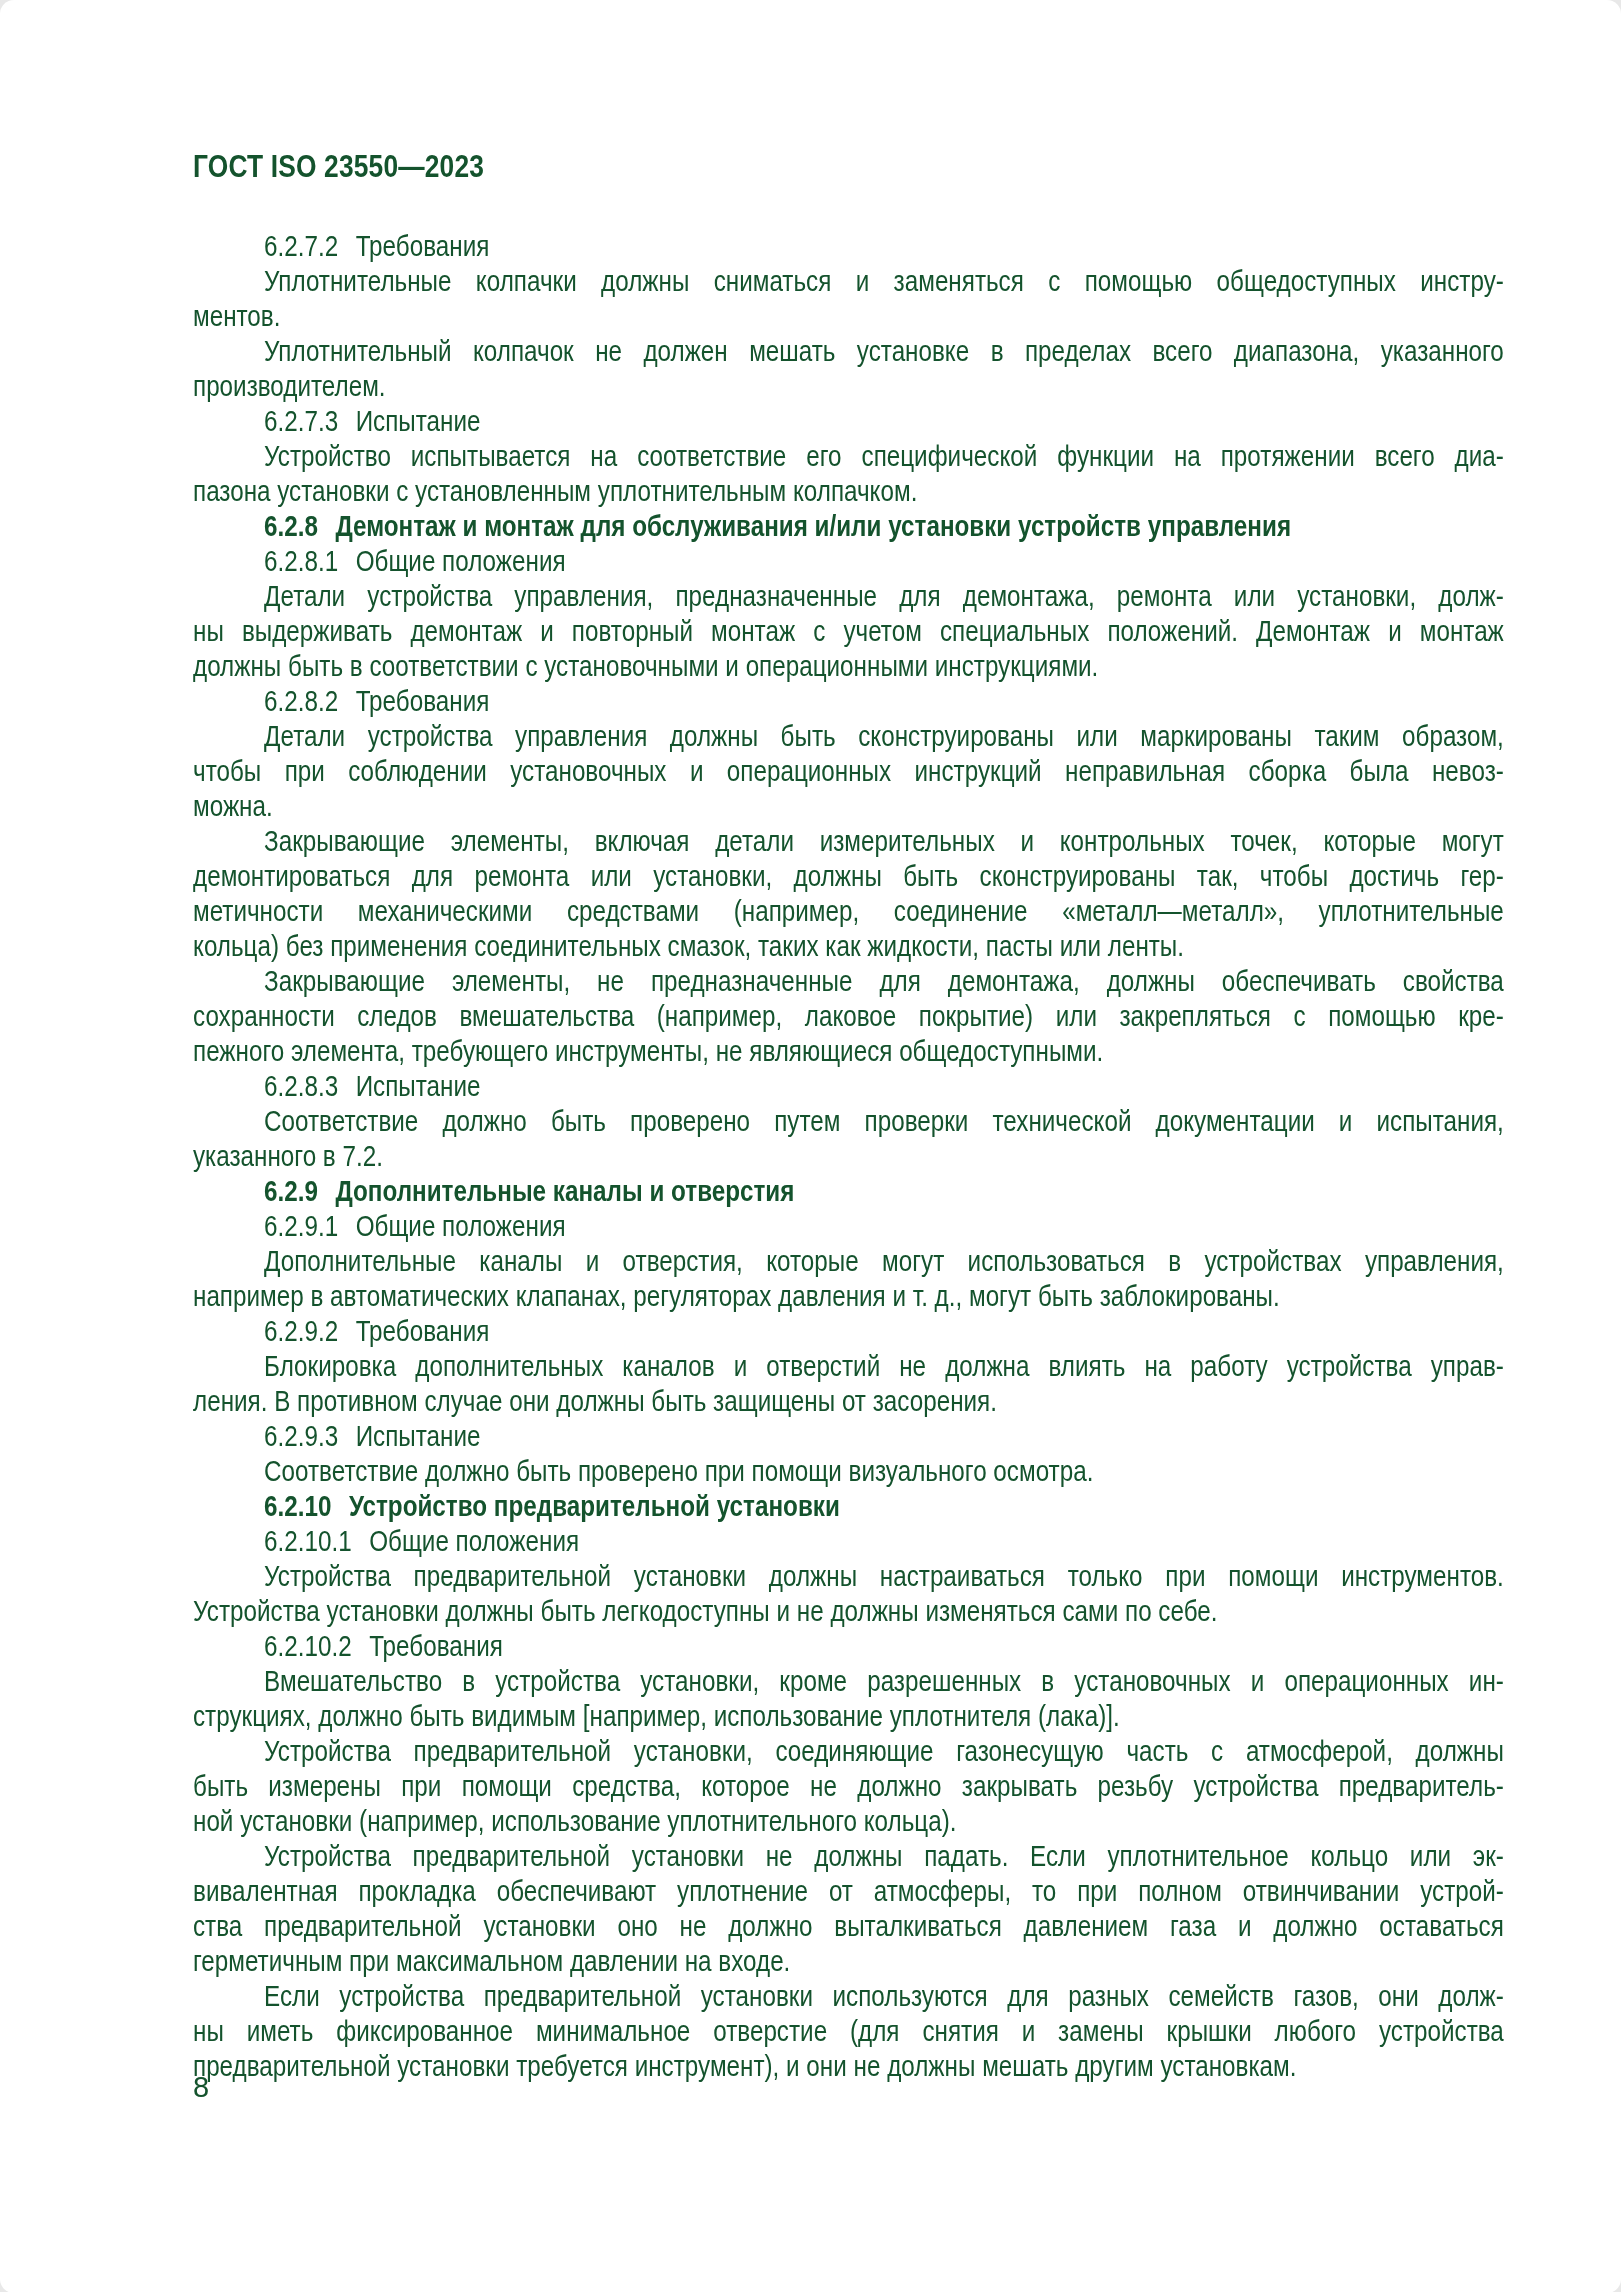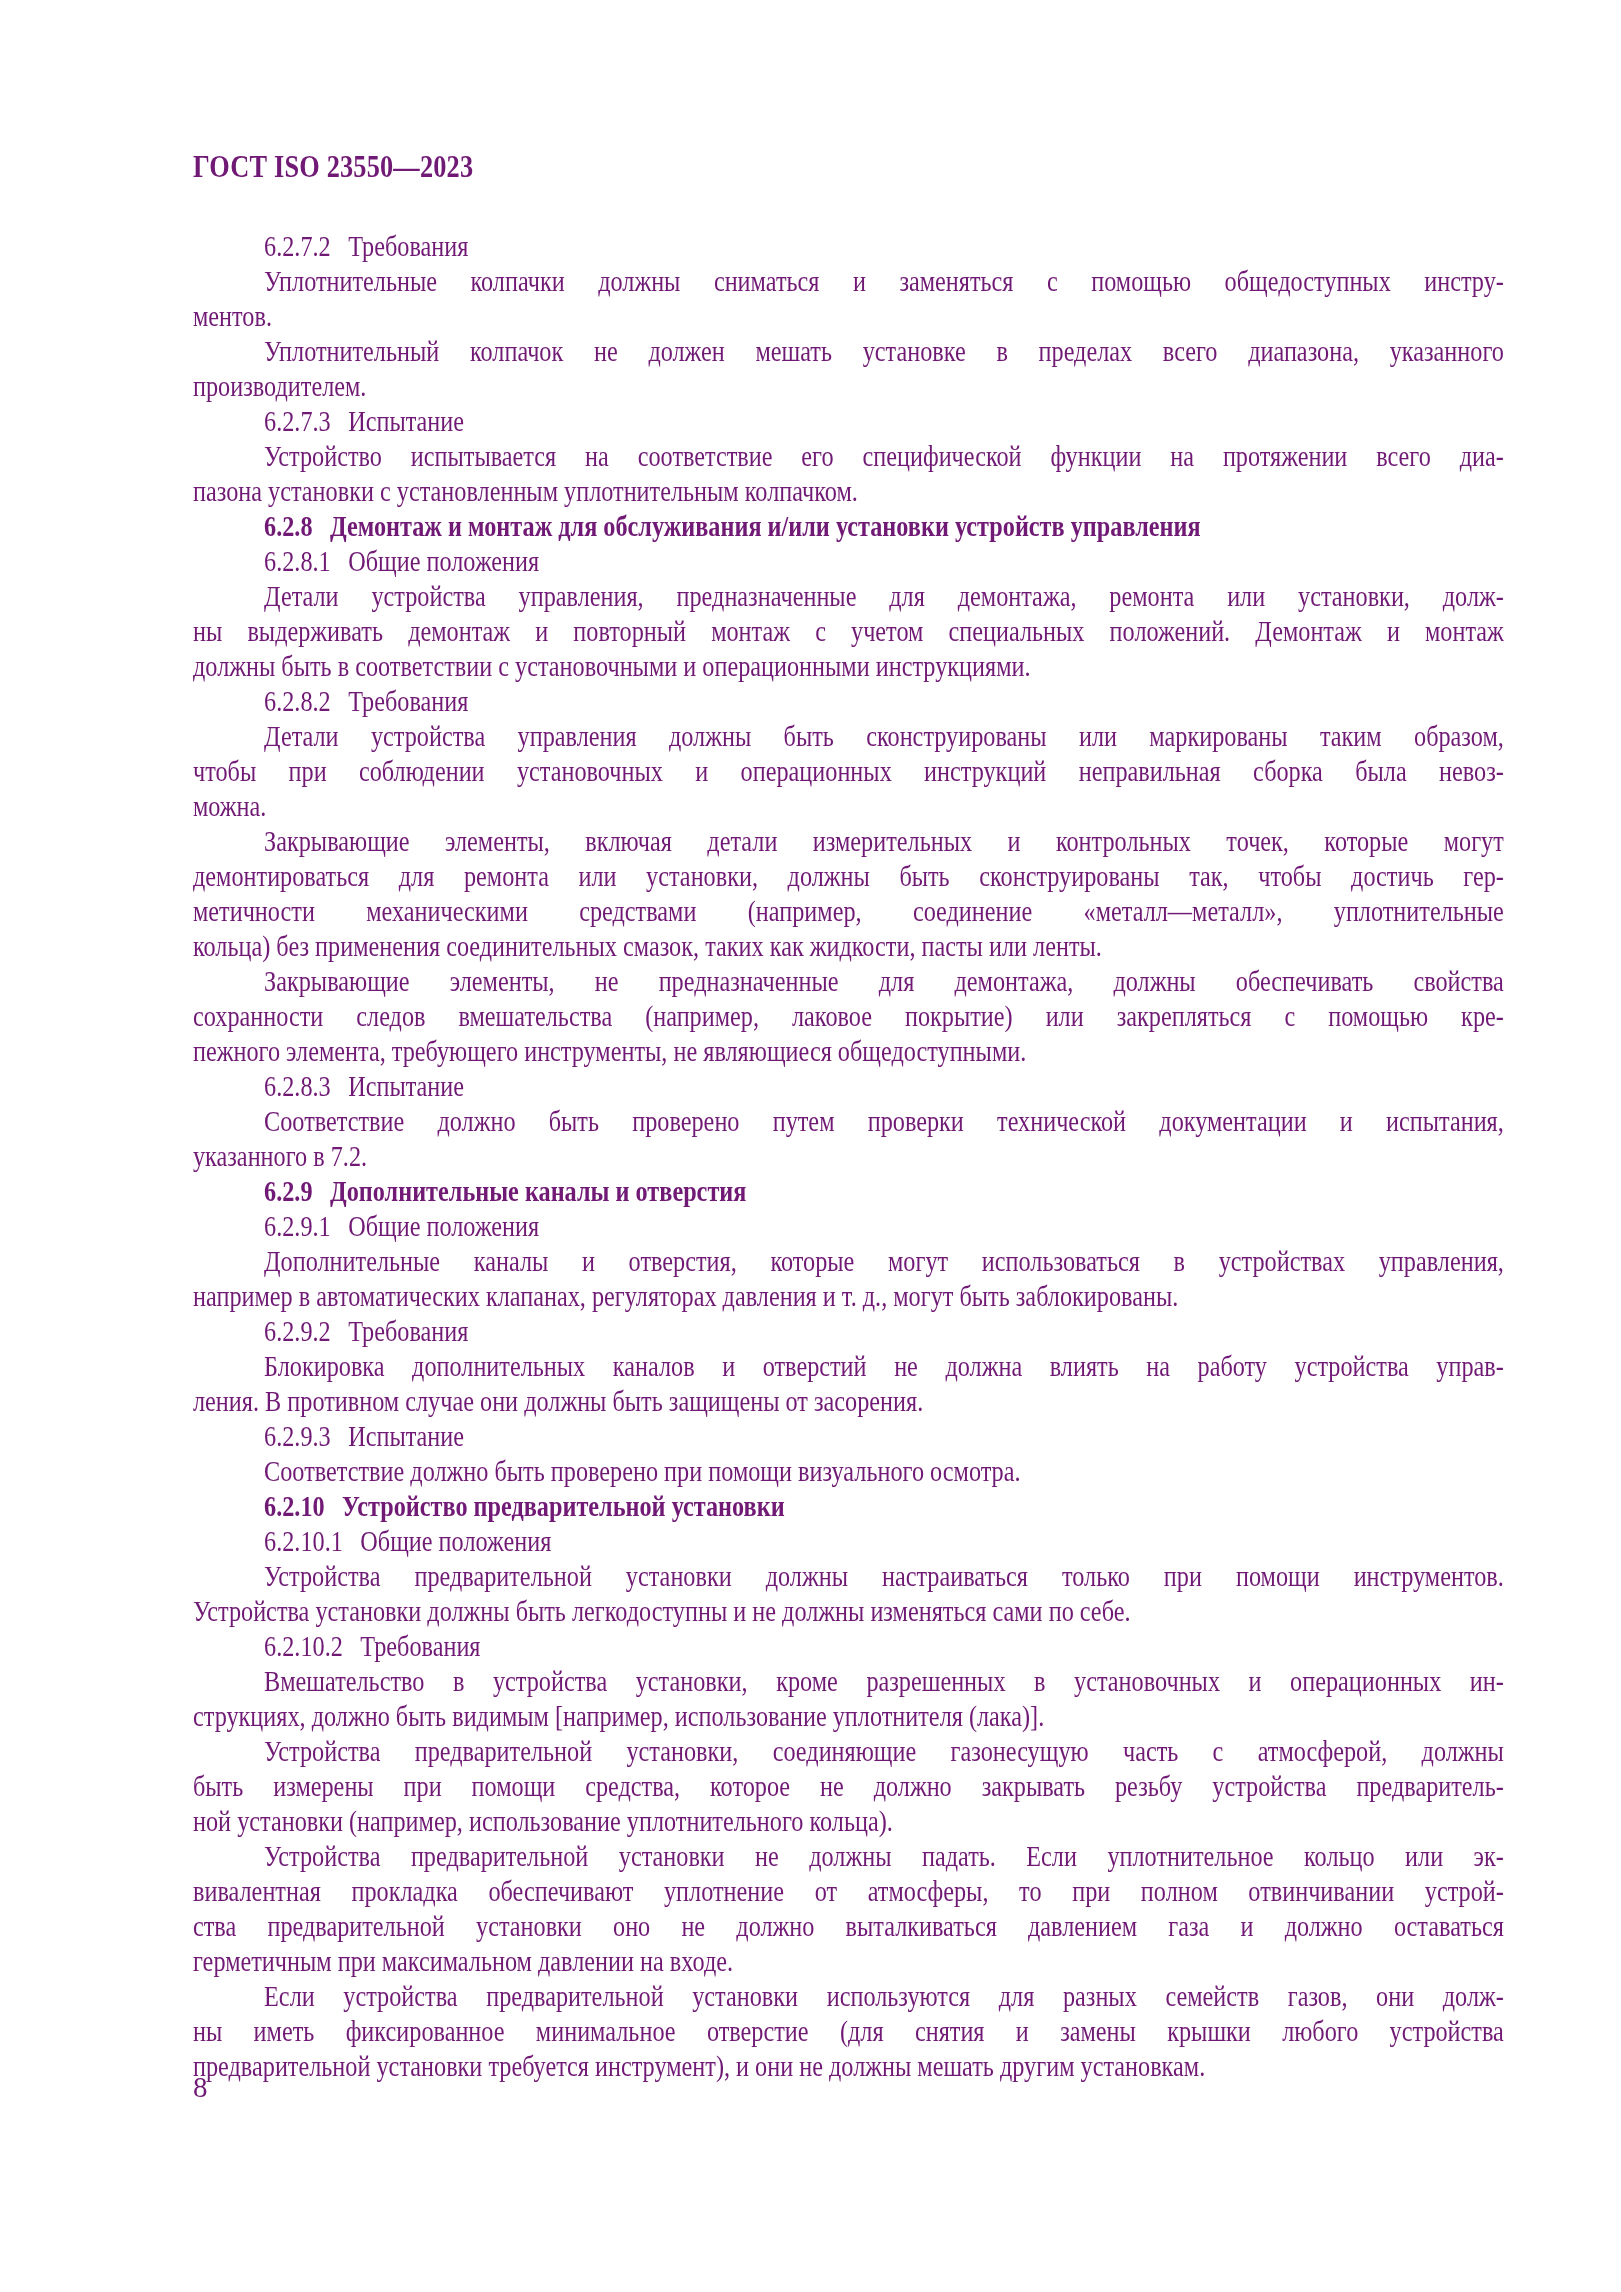--- a/index.html
+++ b/index.html
@@ -5,23 +5,24 @@
   html, body {
     margin: 0;
     padding: 0;
     background: #e8e8e8;
   }
   .page {
     position: relative;
     width: 1621px;
     height: 2293px;
     background: #ffffff;
-    font-family: Liberation Serif, serif;
-    color: #701a75;
+    font-family: Liberation Sans, sans-serif;
+    color: #14532d;
     overflow: hidden;
+    border-radius: 14px;
   }
   .doc-header {
     position: absolute;
     left: 193px;
     top: 149px;
     font-size: 31px;
     font-weight: bold;
     white-space: nowrap;
     transform: scaleX(0.85);
     transform-origin: 0 0;

